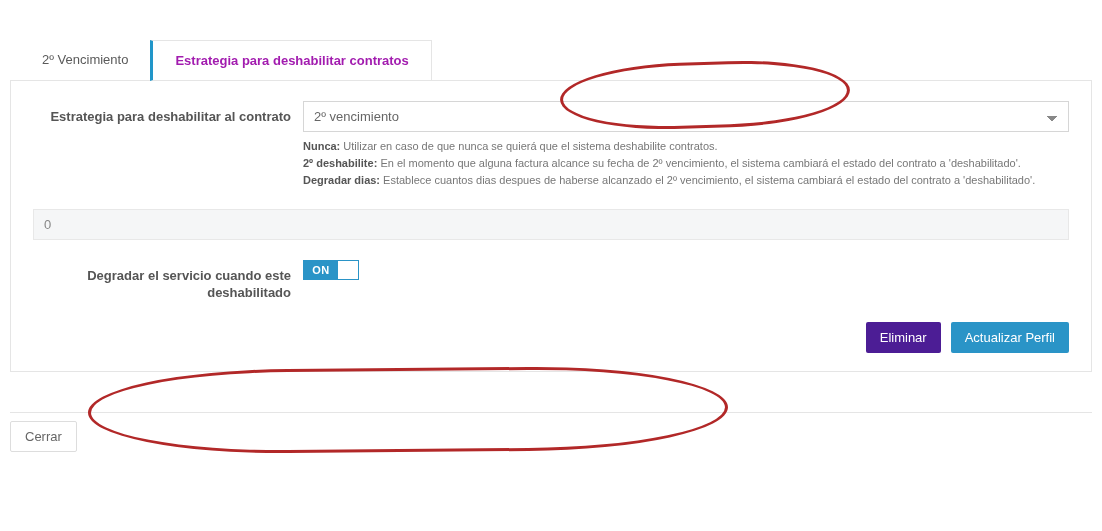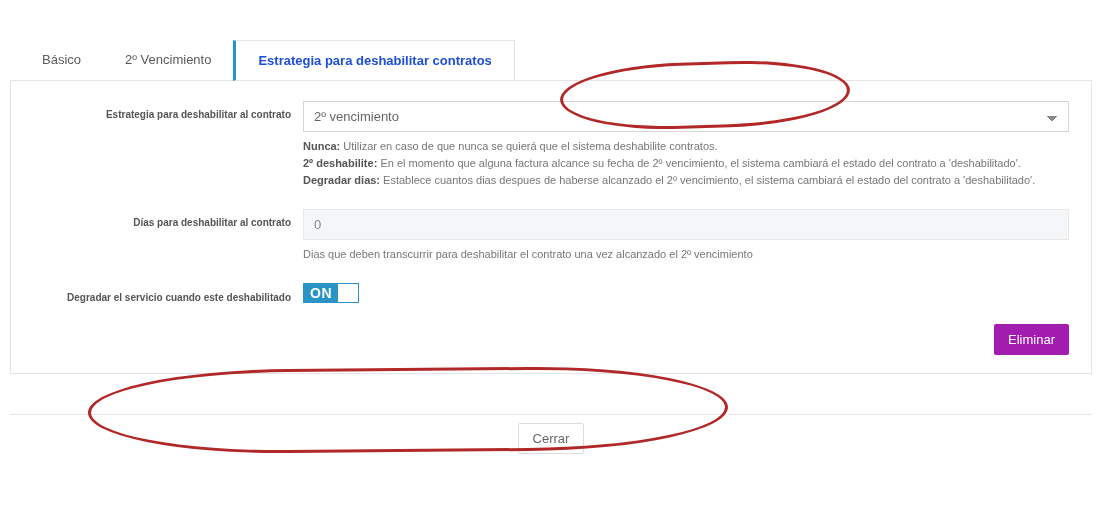--- a/index.html
+++ b/index.html
@@ -21,21 +21,21 @@
       padding: 12px 22px;
       color: #5a5a5a;
       cursor: pointer;
       font-size: 13px;
       background: transparent;
       border: none;
     }
     .tab.active {
       border: 1px solid #e5e5e5;
       border-left: 3px solid #2196c9;
-      color: #1d4ed8;
+      color: #a21caf;
       font-weight: 600;
       background: #fff;
       position: relative;
       z-index: 2;
     }
     .panel {
       border: 1px solid #e5e5e5;
       margin-top: -1px;
       margin-left: 0;
       margin-right: 0;
@@ -46,21 +46,21 @@
       margin-bottom: 6px;
     }
     .form-label {
       width: 270px;
       flex-shrink: 0;
       text-align: right;
       padding-right: 12px;
       padding-top: 8px;
       font-weight: 600;
       color: #555;
-      font-size: 10px;
+      font-size: 13px;
     }
     .form-control-wrap {
       flex: 1;
       min-width: 0;
     }
     .select {
       width: 100%;
       padding: 7px 10px;
       border: 1px solid #d6d6d6;
       background: #fff;
@@ -90,21 +90,21 @@
     }
     .toggle {
       display: inline-flex;
       align-items: stretch;
       width: 56px;
       height: 20px;
       border: 1px solid #2a94c7;
       background: #2a94c7;
       cursor: pointer;
       position: relative;
-      font-size: 14px;
+      font-size: 11px;
       font-weight: 700;
       color: #fff;
       letter-spacing: 0.5px;
     }
     .toggle .label {
       flex: 1;
       display:flex;
       align-items:center;
       justify-content:center;
     }
@@ -124,28 +124,28 @@
       padding-top: 14px;
     }
     .btn {
       padding: 8px 14px;
       font-size: 13px;
       border: none;
       color: #fff;
       cursor: pointer;
       border-radius: 2px;
     }
-    .btn-danger { background: #a21caf; }
+    .btn-danger { background: #4c1d95; }
     .btn-primary { background: #2a94c7; }
     .footer {
       margin-top: 40px;
       border-top: 1px solid #e5e5e5;
       padding: 8px 0 4px 0;
       display: flex;
-      justify-content: center;
+      justify-content: flex-start;
     }
     .btn-close {
       padding: 7px 14px;
       font-size: 13px;
       background: #fff;
       border: 1px solid #ddd;
       color: #666;
       cursor: pointer;
       border-radius: 2px;
     }
@@ -174,21 +174,20 @@
   </style>
 </head>
 <body>
 
 <div class="page-wrap">
 
   <div class="anno anno1"></div>
   <div class="anno anno2"></div>
 
   <div class="tabs">
-    <div class="tab">Básico</div>
     <div class="tab">2º Vencimiento</div>
     <div class="tab active">Estrategia para deshabilitar contratos</div>
   </div>
 
   <div class="panel">
 
     <div class="form-row">
       <div class="form-label">Estrategia para deshabilitar al contrato</div>
       <div class="form-control-wrap">
         <select class="select">
@@ -198,41 +197,40 @@
           <b>Nunca:</b><span> Utilizar en caso de que nunca se quierá que el sistema deshabilite contratos.</span><br>
           <b>2º deshabilite:</b><span> En el momento que alguna factura alcance su fecha de 2º vencimiento, el sistema cambiará el estado del contrato a 'deshabilitado'.</span><br>
           <b>Degradar dias:</b><span> Establece cuantos dias despues de haberse alcanzado el 2º vencimiento, el sistema cambiará el estado del contrato a 'deshabilitado'.</span>
         </div>
       </div>
     </div>
 
     <div class="gap-block"></div>
 
     <div class="form-row">
-      <div class="form-label">Días para deshabilitar al contrato</div>
       <div class="form-control-wrap">
         <input class="input-num" type="text" readonly="" value="0" style="">
-        <div class="help-text">Dias que deben transcurrir para deshabilitar el contrato una vez alcanzado el 2º vencimiento</div>
       </div>
     </div>
 
     <div class="gap-block"></div>
 
     <div class="form-row">
       <div class="form-label" style="line-height:1.3;">Degradar el servicio cuando este deshabilitado</div>
       <div class="form-control-wrap">
         <div class="toggle">
           <span class="label">ON</span>
           <span class="knob"></span>
         </div>
       </div>
     </div>
 
     <div class="actions">
       <button class="btn btn-danger">Eliminar</button>
+      <button class="btn btn-primary">Actualizar Perfil</button>
     </div>
   </div>
 
   <div class="footer">
     <button class="btn-close">Cerrar</button>
   </div>
 
 </div>
 
 </body></html>

